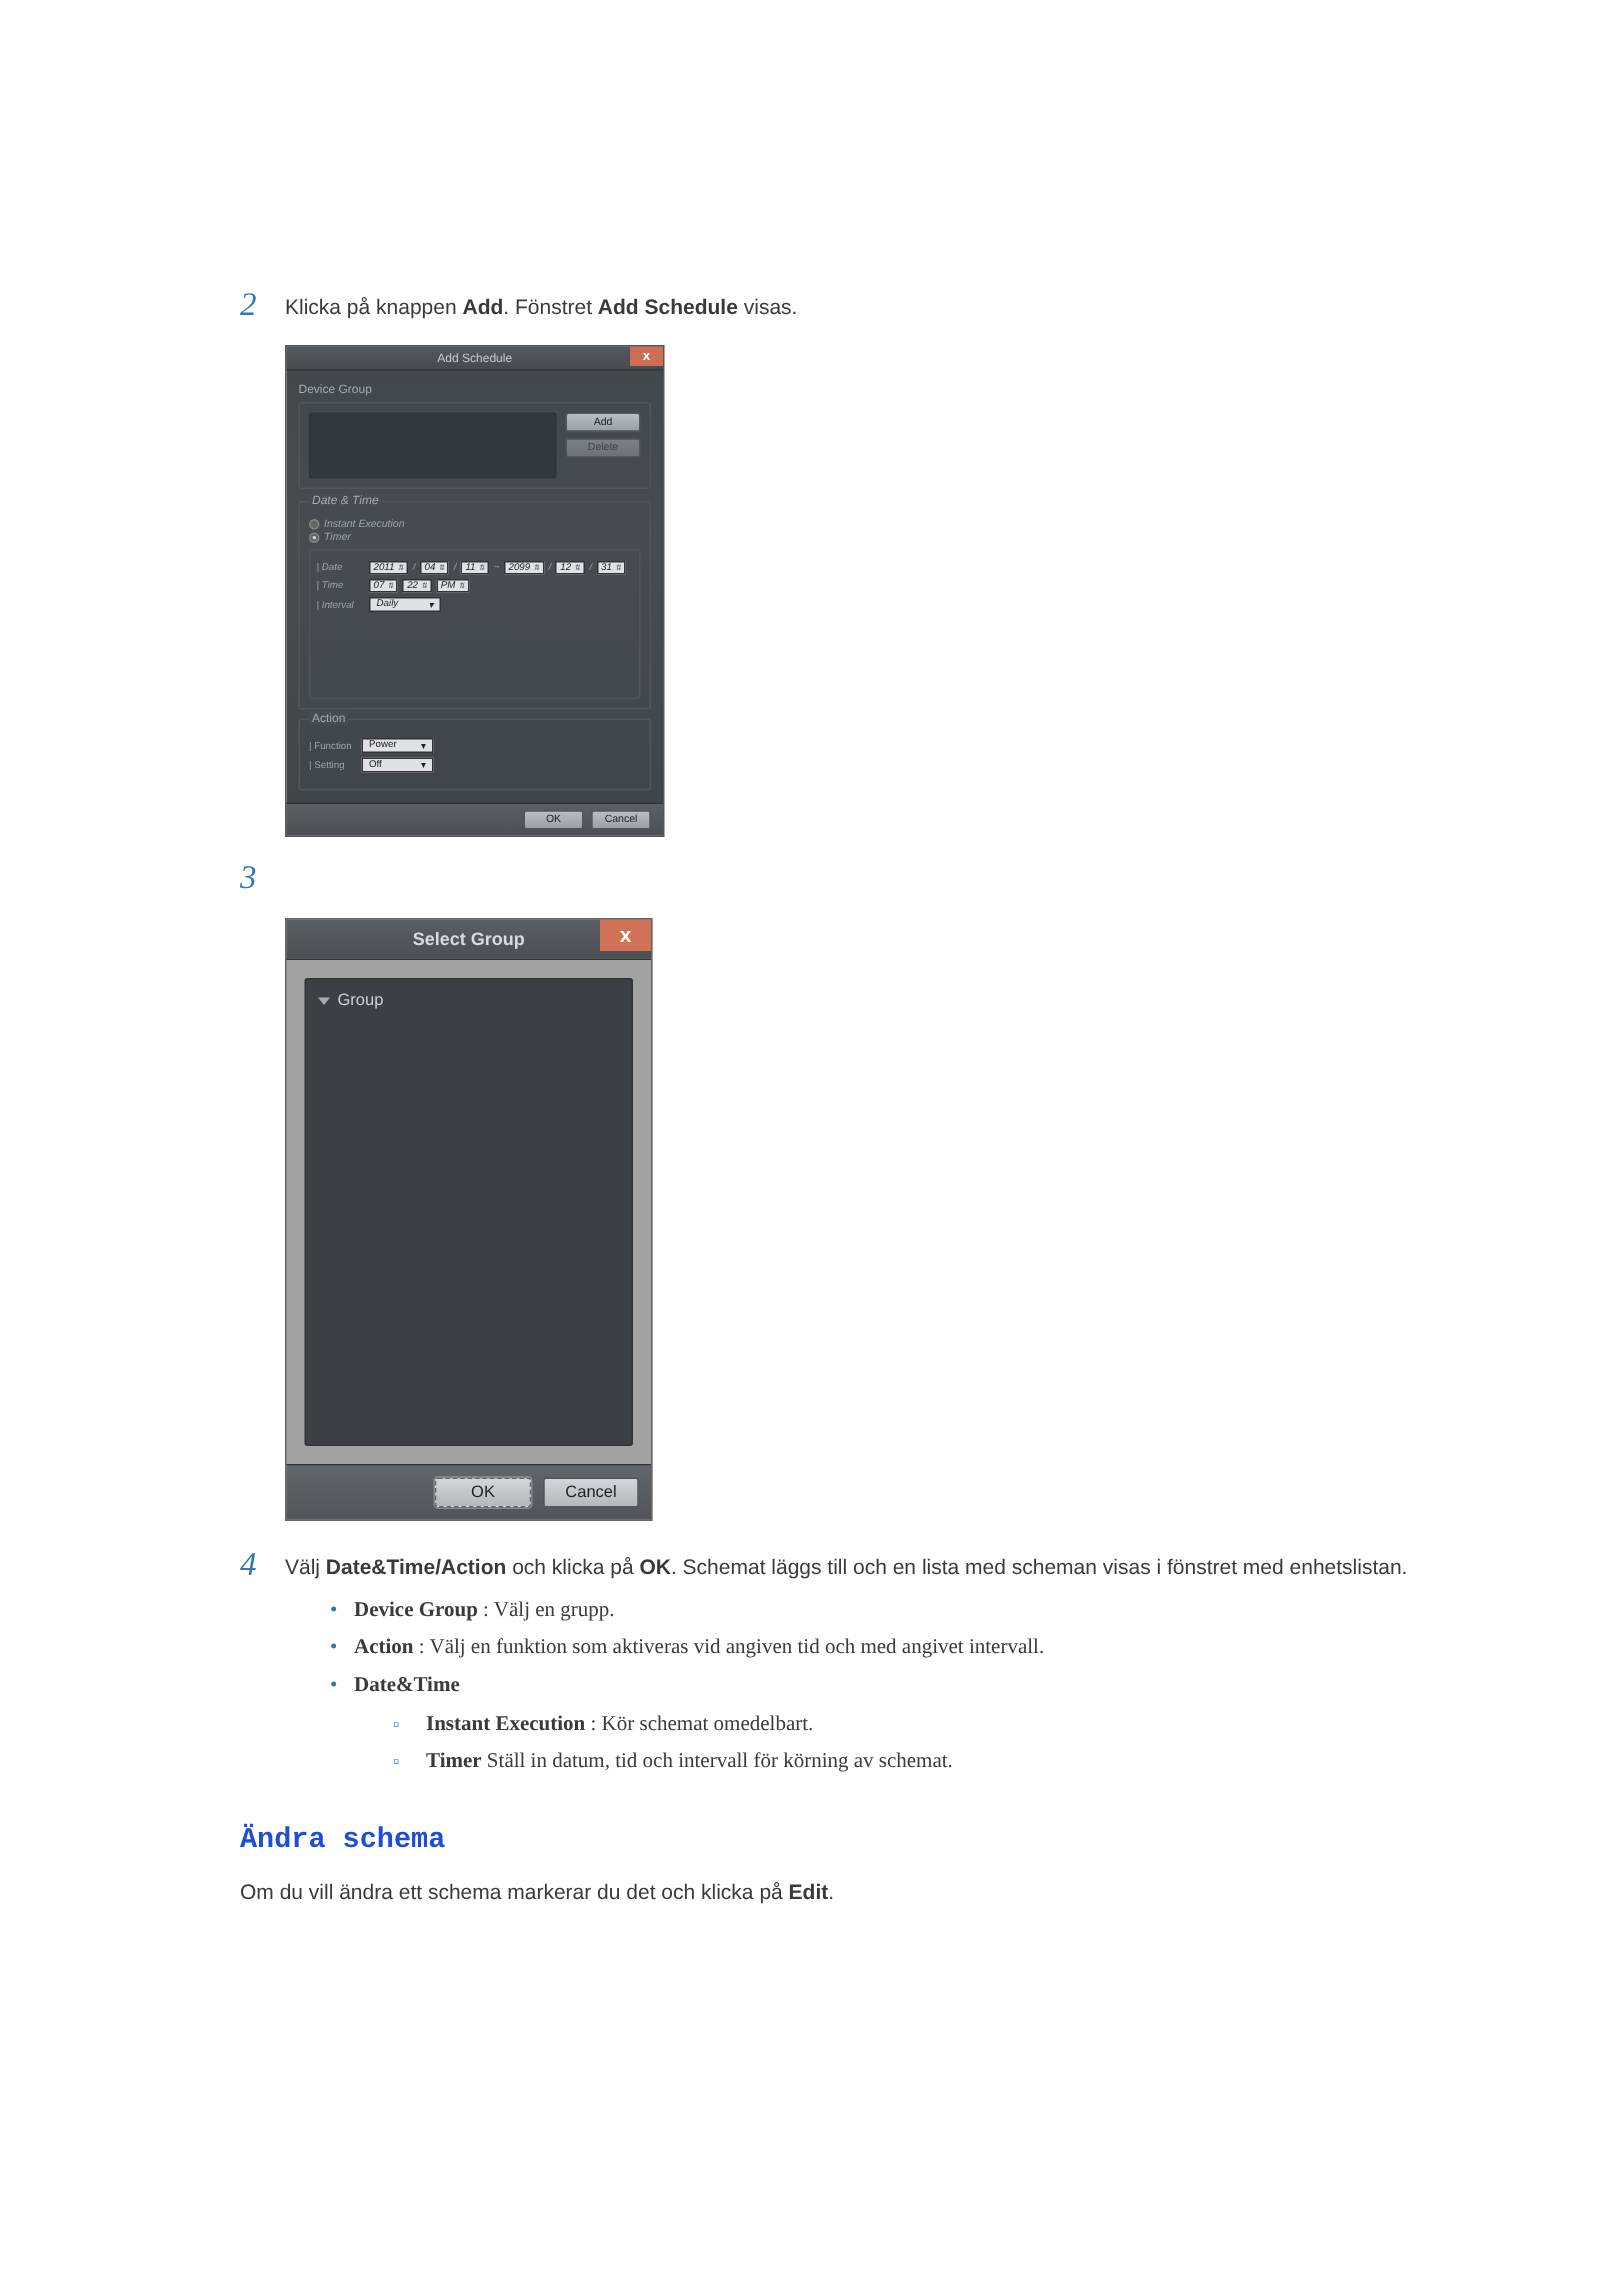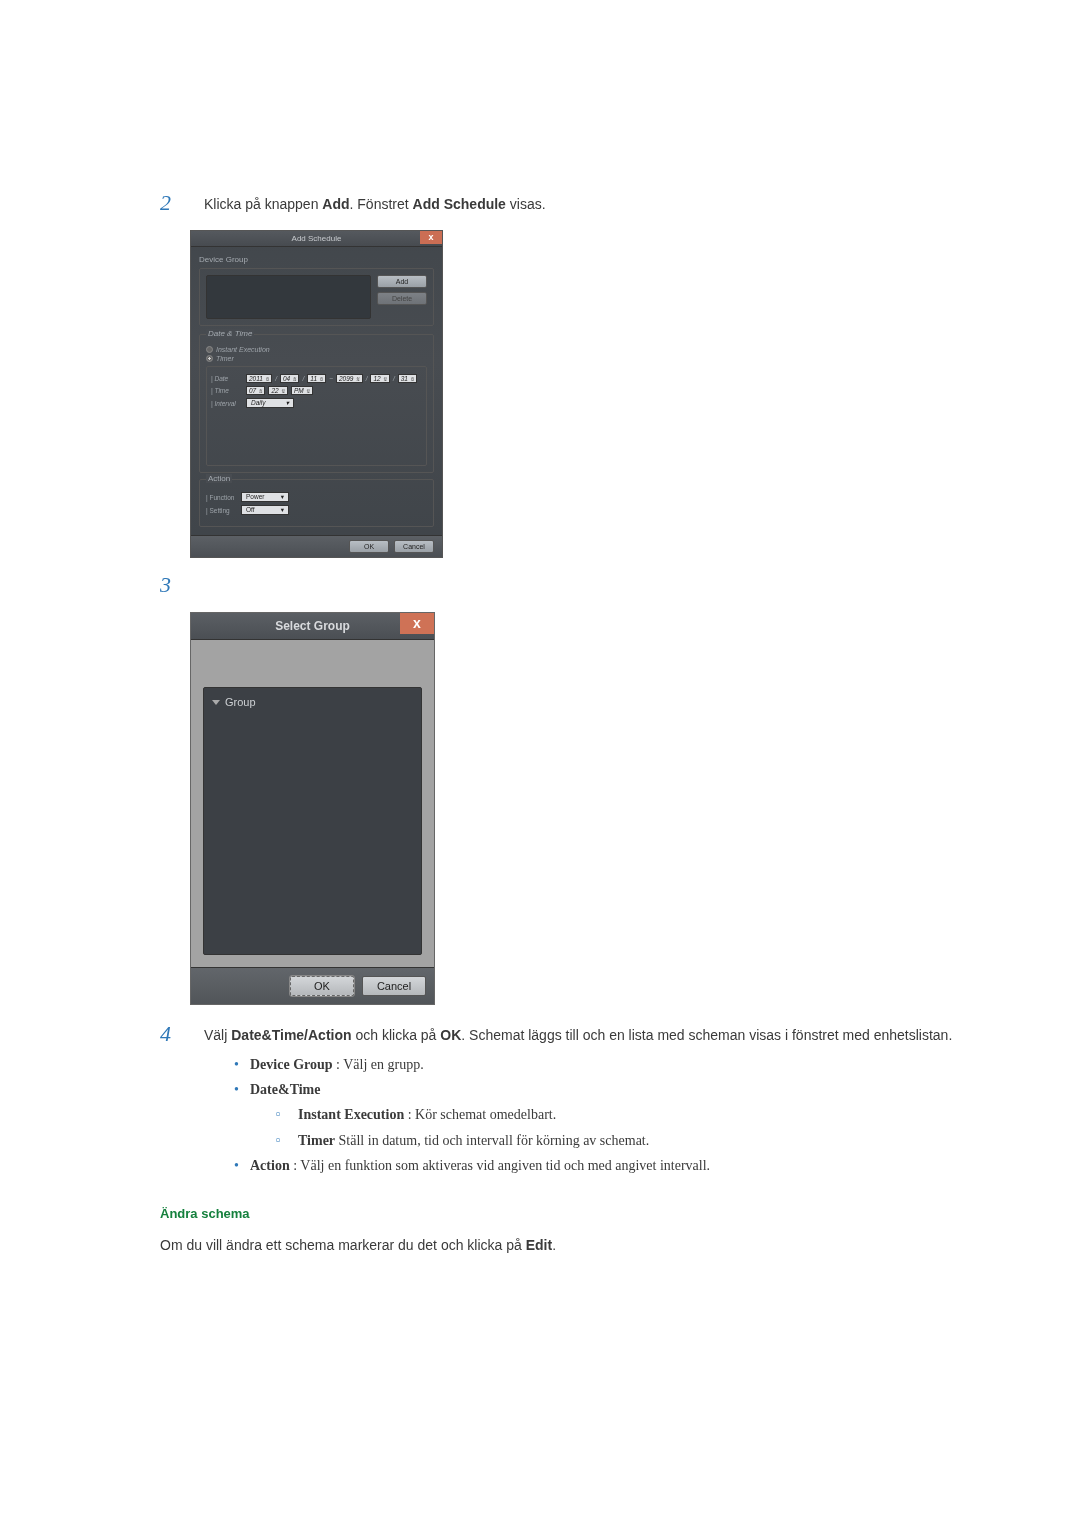--- a/index.html
+++ b/index.html
@@ -28,21 +28,20 @@
       color: #2f78b8;
       width: 30px;
       flex-shrink: 0;
       font-weight: 400;
     }
     .step-text {
       font-size: 14px;
       line-height: 1.5;
       color: #3a3a3a;
       padding-top: 4px;
-      margin-left: 14px;
     }
     .step-text b { font-weight: bold; }
     
     .dialog1 {
       width: 253px;
       margin-left: 30px;
       margin-bottom: 14px;
       border: 1px solid #555;
       background: linear-gradient(#42474c 0%, #484c51 40%, #3f4449 100%);
       font-size: 8px;
@@ -225,27 +224,26 @@
       background: #cf7256;
       color: #fff;
       font-weight: bold;
       font-size: 14px;
       line-height: 20px;
     }
     .dlg2-body {
       padding: 12px;
     }
     .dlg2-list {
-      height: 268px;
+      height: 312px;
       border: 1px solid #333;
       background: #3c4045;
       padding: 8px;
       border-radius: 2px;
       font-size: 11px;
-      margin-top: 35px;
     }
     .tree-item {
       display: flex;
       align-items: center;
       gap: 5px;
       color: #cdd0d3;
     }
     .tri {
       display: inline-block;
       width: 0; height: 0;
@@ -309,25 +307,26 @@
     }
     ul.sub-list > li::before {
       content: "▫";
       color: #2f78b8;
       position: absolute;
       left: 0;
       font-size: 12px;
       top: 2px;
     }
     .subheading {
-      font-size: 13px;
+      font-size: 19px;
       font-weight: bold;
-      color: #15803d;
+      color: #1d4ed8;
       margin-top: 22px;
       margin-bottom: 14px;
+      font-family: Liberation Mono, monospace;
     }
     .para {
       font-size: 14px;
       color: #3a3a3a;
       line-height: 1.5;
     }
   </style>
 </head>
 <body>
 
@@ -470,27 +469,27 @@
       <div class="btn-med">Cancel</div>
     </div>
   </div>
 
   <div class="step-row">
     <div class="step-num">4</div>
     <div class="step-text">
       <span>Välj </span><b>Date&amp;Time/Action</b><span> och klicka på </span><b>OK</b><span>. Schemat läggs till och en lista med scheman visas i fönstret med enhetslistan.</span>
       <ul class="step-list">
         <li><b>Device Group</b><span> : Välj en grupp.</span></li>
+        <li><b>Action</b><span> : Välj en funktion som aktiveras vid angiven tid och med angivet intervall.</span></li>
         <li><b>Date&amp;Time</b>
           <ul class="sub-list">
             <li><b>Instant Execution</b><span> : Kör schemat omedelbart.</span></li>
             <li><b>Timer</b><span> Ställ in datum, tid och intervall för körning av schemat.</span></li>
           </ul>
         </li>
-        <li><b>Action</b><span> : Välj en funktion som aktiveras vid angiven tid och med angivet intervall.</span></li>
       </ul>
     </div>
   </div>
 
   <div class="subheading">Ändra schema</div>
 
   <div class="para">
     <span>Om du vill ändra ett schema markerar du det och klicka på </span><b>Edit</b><span>.</span>
   </div>
 

